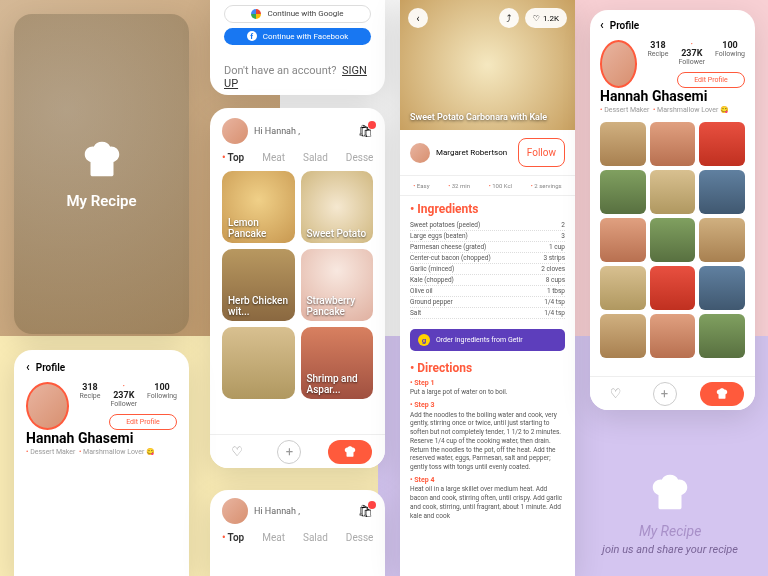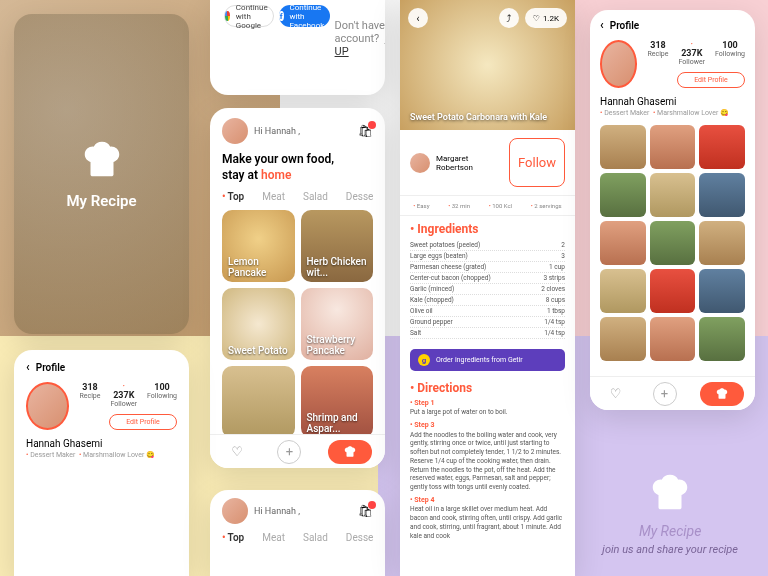--- a/index.html
+++ b/index.html
@@ -11,21 +11,21 @@
 .bg-br{position:absolute;right:0;bottom:0;width:390px;height:240px;background:#d4c5f0}
 .screen{position:absolute;background:#fff;border-radius:18px;box-shadow:0 8px 30px rgba(0,0,0,.12);overflow:hidden}
 
 
 .splash{left:14px;top:14px;width:175px;height:320px;background:linear-gradient(rgba(80,60,40,.35),rgba(80,60,40,.35)),radial-gradient(circle at 30% 30%,#e8d5b7,#c8a878);display:flex;flex-direction:column;align-items:center;justify-content:center;color:#fff}
 .chef-hat{width:46px;height:46px;position:relative;margin-bottom:8px}
 .chef-hat svg{width:100%;height:100%;fill:#fff}
 .splash-title{font-size:15px;font-weight:600}
 
 
-.auth{left:210px;top:0;width:175px;height:95px;border-radius:0 0 18px 18px;display:flex;padding:5px 14px;gap:5px}
+.auth{left:210px;top:0;width:175px;height:95px;border-radius:0 0 18px 18px;display:flex;flex-direction:column;align-items:center;padding:5px 14px;gap:5px}
 .auth-btn{width:100%;height:22px;border-radius:11px;display:flex;align-items:center;justify-content:center;gap:6px;font-size:8px;color:#fff;cursor:pointer}
 .auth-btn.google{background:#fff;border:1px solid #ddd;color:#444}
 .auth-btn.fb{background:#1877f2}
 .auth-signup{font-size:11px;color:#888;margin-top:14px}
 .auth-signup u{color:#333}
 .g-icon{width:10px;height:10px;border-radius:50%;background:conic-gradient(#ea4335 0 25%,#fbbc05 0 50%,#34a853 0 75%,#4285f4 0)}
 .fb-icon{width:10px;height:10px;border-radius:50%;background:#fff;color:#1877f2;font-weight:700;font-size:8px;display:flex;align-items:center;justify-content:center}
 
 
 .home{left:210px;top:108px;width:175px;height:360px;padding:10px 12px 0}
@@ -56,38 +56,38 @@
 
 
 .profile-sm{left:14px;top:350px;width:175px;height:226px;border-radius:18px 18px 0 0;padding:10px 12px 0}
 .prof-hdr{display:flex;align-items:center;gap:6px;font-size:10px;font-weight:600;margin-bottom:8px}
 .prof-row{display:flex;gap:10px;align-items:flex-start}
 .prof-av{width:48px;height:48px;border-radius:50%;border:2px solid #ff5a3c;background:linear-gradient(135deg,#e8b4a0,#d89070)}
 .stats{display:flex;gap:10px;font-size:7px;text-align:center;color:#666;flex:1;justify-content:flex-end}
 .stats b{display:block;color:#222;font-size:9px}
 .stats .dot{color:#ff5a3c;font-size:6px}
 .edit-btn{margin-top:6px;width:68px;height:16px;border:1px solid #ff5a3c;color:#ff5a3c;border-radius:8px;font-size:7px;display:flex;align-items:center;justify-content:center;margin-left:auto}
-.prof-name{font-size:10px;font-weight:400;margin-top:8px}
+.prof-name{font-size:14px;font-weight:700;margin-top:0}
 .prof-tags{font-size:7px;color:#999;margin-top:2px}
 .prof-tags .d{color:#ff5a3c}
 
 
 .home-mini{left:210px;top:490px;width:175px;height:86px;border-radius:18px 18px 0 0;padding:8px 12px 0}
 
 
 .recipe{left:400px;top:0;width:175px;height:576px;border-radius:0}
 .r-hero{height:130px;background:radial-gradient(circle at 50% 50%,#f5e8c0,#c8a060);position:relative}
 .r-top{position:absolute;top:8px;left:8px;right:8px;display:flex;align-items:center;gap:6px}
 .r-back,.r-share{width:20px;height:20px;border-radius:50%;background:rgba(255,255,255,.9);display:flex;align-items:center;justify-content:center;font-size:10px;cursor:pointer}
 .r-like{height:20px;padding:0 8px;border-radius:10px;background:rgba(255,255,255,.9);display:flex;align-items:center;gap:3px;font-size:8px}
 .r-title{position:absolute;bottom:8px;left:10px;color:#fff;font-size:9px;font-weight:600;text-shadow:0 1px 3px rgba(0,0,0,.6)}
 .r-author{display:flex;align-items:center;gap:6px;padding:8px 10px;border-bottom:1px solid #eee}
 .r-author .avatar{width:20px;height:20px}
 .r-author-name{font-size:8px;flex:1}
-.follow{font-size:13px;padding:16px 8px;border:1px solid #ff5a3c;color:#ff5a3c;border-radius:8px}
+.follow{font-size:10px;padding:8px 8px;border:1px solid #ff5a3c;color:#ff5a3c;border-radius:8px}
 .r-meta{display:flex;justify-content:space-around;padding:6px 4px;font-size:6px;color:#888;border-bottom:1px solid #eee}
 .r-meta span::before{content:"• ";color:#ff5a3c}
 .r-sec{padding:6px 10px}
 .r-sec h4{font-size:12px;color:#ff5a3c;margin-bottom:4px}
 .r-sec h4::before{content:"• "}
 .ing{display:flex;justify-content:space-between;font-size:6.5px;color:#555;padding:1px 0;border-bottom:1px dotted #ddd}
 .getir{margin:4px 10px;height:22px;background:#5d3ebc;border-radius:5px;color:#fff;font-size:7px;display:flex;align-items:center;gap:6px;padding:0 8px}
 .getir-ic{width:12px;height:12px;border-radius:50%;background:#ffd300;color:#5d3ebc;display:flex;align-items:center;justify-content:center;font-weight:700;font-size:8px}
 .step{font-size:6.5px;color:#555;line-height:1.35;margin-bottom:4px}
 .step b{color:#ff5a3c;display:block;font-size:7px}
@@ -144,42 +144,38 @@
     <span>Don't have an account?</span>&nbsp;&nbsp;<u>SIGN UP</u>
   </div>
 </div>
 
 <div class="screen home">
   <div class="home-hdr">
     <div class="avatar"></div>
     <div class="hi">Hi Hannah ,</div>
     <div class="cart">🛍<span class="cart-badge"></span></div>
   </div>
-  <div class="headline">
-    <span>Make your own food,</span><br>
-    <span>stay at </span><span class="red">home</span>
-  </div>
   <div class="tabs">
     <span class="active">Top</span>
     <span>Meat</span>
     <span>Salad</span>
     <span>Dessert</span>
     <span>Fruit</span>
     <span>Bread</span>
 
   </div>
   <div class="grid">
     <div class="card pancake">
         <div class="card-lbl">Lemon Pancake</div>
       </div>
+    <div class="card potato">
+        <div class="card-lbl">Sweet Potato</div>
+      </div>
     <div class="card herbchx">
         <div class="card-lbl">Herb Chicken wit...</div>
-      </div>
-    <div class="card potato">
-        <div class="card-lbl">Sweet Potato</div>
       </div>
     <div class="card strawb">
         <div class="card-lbl">Strawberry Pancake</div>
       </div>
     <div class="card c6">
         <div class="card-lbl"></div>
       </div>
     <div class="card shrimp">
         <div class="card-lbl">Shrimp and Aspar...</div>
       </div>

